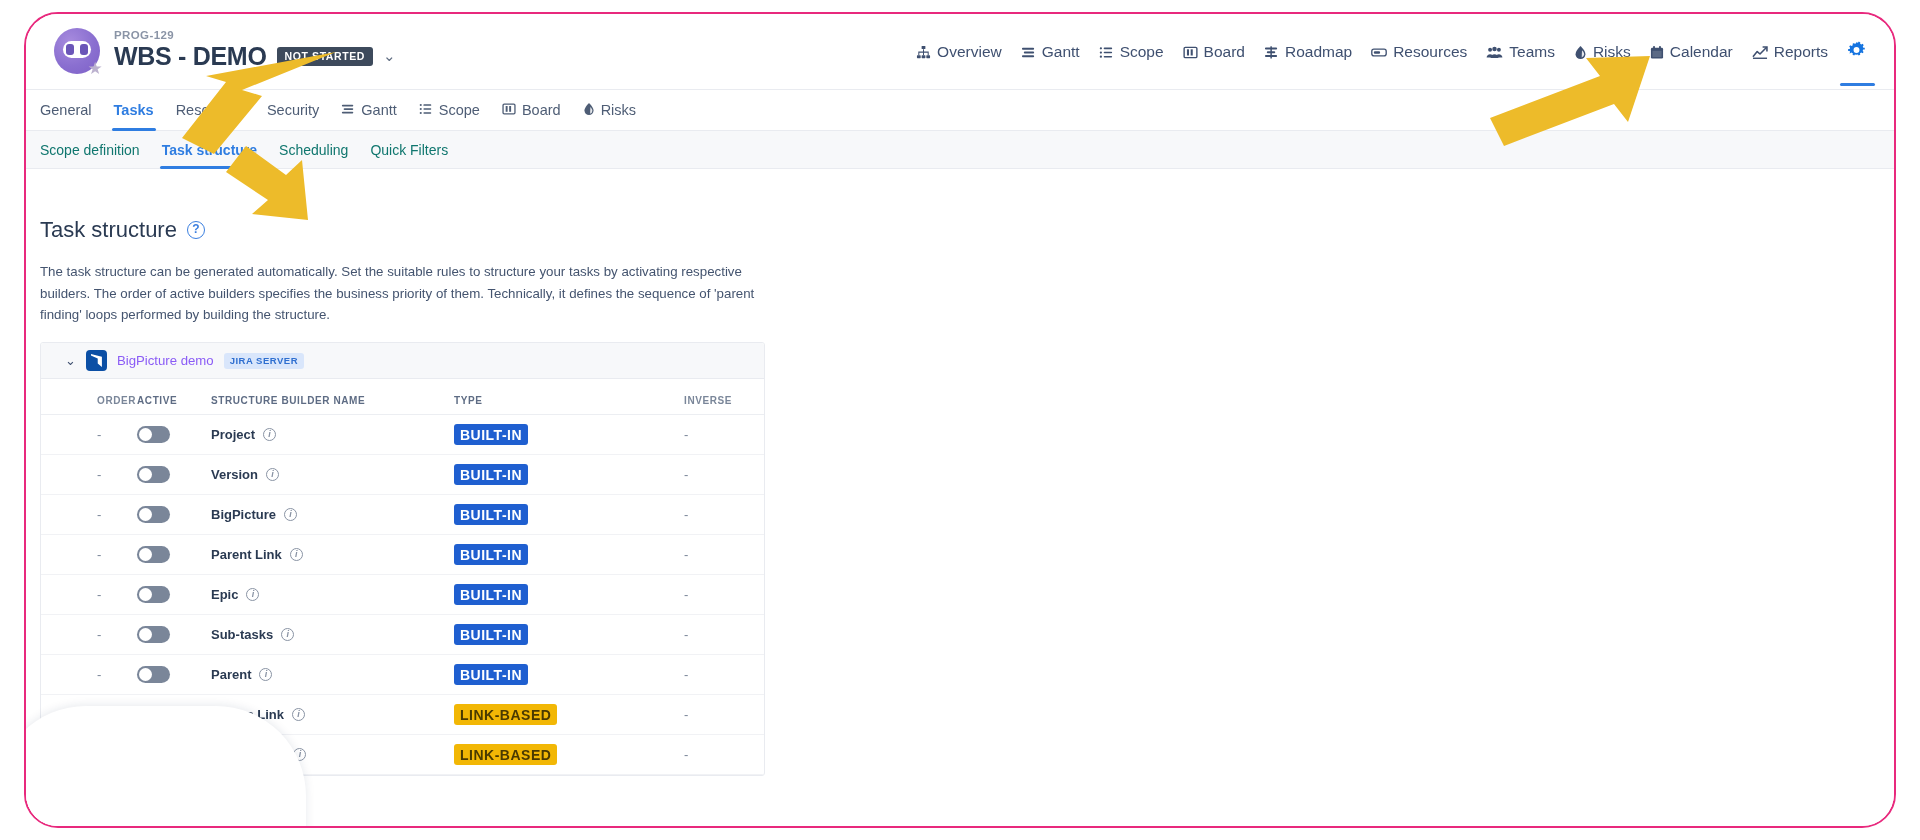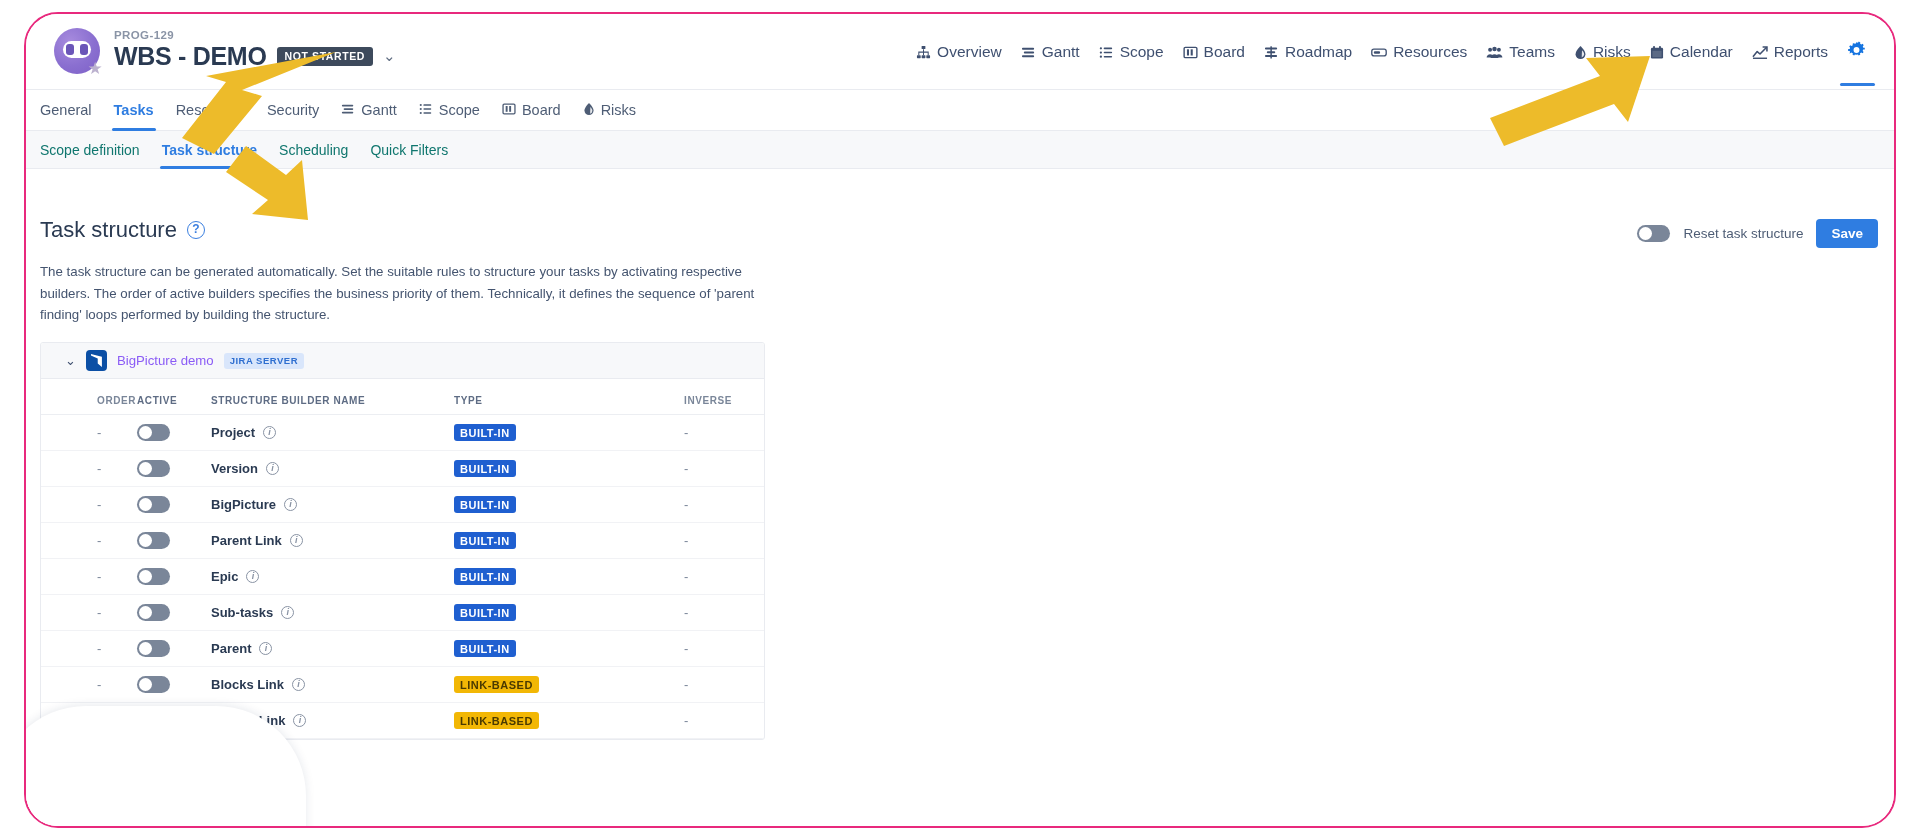--- a/index.html
+++ b/index.html
@@ -182,21 +182,21 @@
   .c-name   { }
   .c-type   { width: 230px; }
   .c-inv    { width: 80px; color: #7a8699; }
   .namecell { display: flex; align-items: center; gap: 8px; font-weight: 600; }
   .info-ic {
     width: 13px; height: 13px; border-radius: 50%; border: 1.2px solid #8993a4;
     color: #8993a4; font-size: 9px; line-height: 11px; text-align: center;
     font-weight: 700; font-style: italic; cursor: pointer; flex: none;
   }
   .badge {
-    display: inline-block; font-size: 11px; font-weight: 700; letter-spacing: .5px;
+    display: inline-block; font-size: 14px; font-weight: 700; letter-spacing: .5px;
     padding: 2.5px 6px; border-radius: 3px; color: #ffffff;
   }
   .badge.builtin { background: #1f5fd0; }
   .badge.linkbased { background: #f2b705; color: #4a3a00; }
 
   
   #wm-plate {
     position: absolute; left: -30px; bottom: -60px; width: 310px; height: 180px;
     background: #ffffff; border-radius: 90px 90px 0 0;
     box-shadow: 0 -1px 10px rgba(20,40,80,.10);
@@ -430,27 +430,20 @@
     </div>
   </div>
 
   <div id="content">
 
     <div id="page-head">
       <div id="page-title">Task structure</div>
       <div class="help-ic">?</div>
     </div>
 
-    <div id="head-actions">
-      <div class="toggle">
-        <div class="knob"></div>
-      </div>
-      <div id="reset-label">Reset task structure</div>
-      <button id="save-btn">Save</button>
-    </div>
 
     <div id="desc">The task structure can be generated automatically. Set the suitable rules to structure your tasks by activating respective builders. The order of active builders specifies the business priority of them. Technically, it defines the sequence of 'parent finding' loops performed by building the structure.</div>
 
     <div id="card">
 
       <div id="card-head">
         <span class="caret">⌄</span>
         <span id="src-logo"></span>
         <span id="src-name">BigPicture demo</span>
         <span id="src-badge">JIRA SERVER</span>

